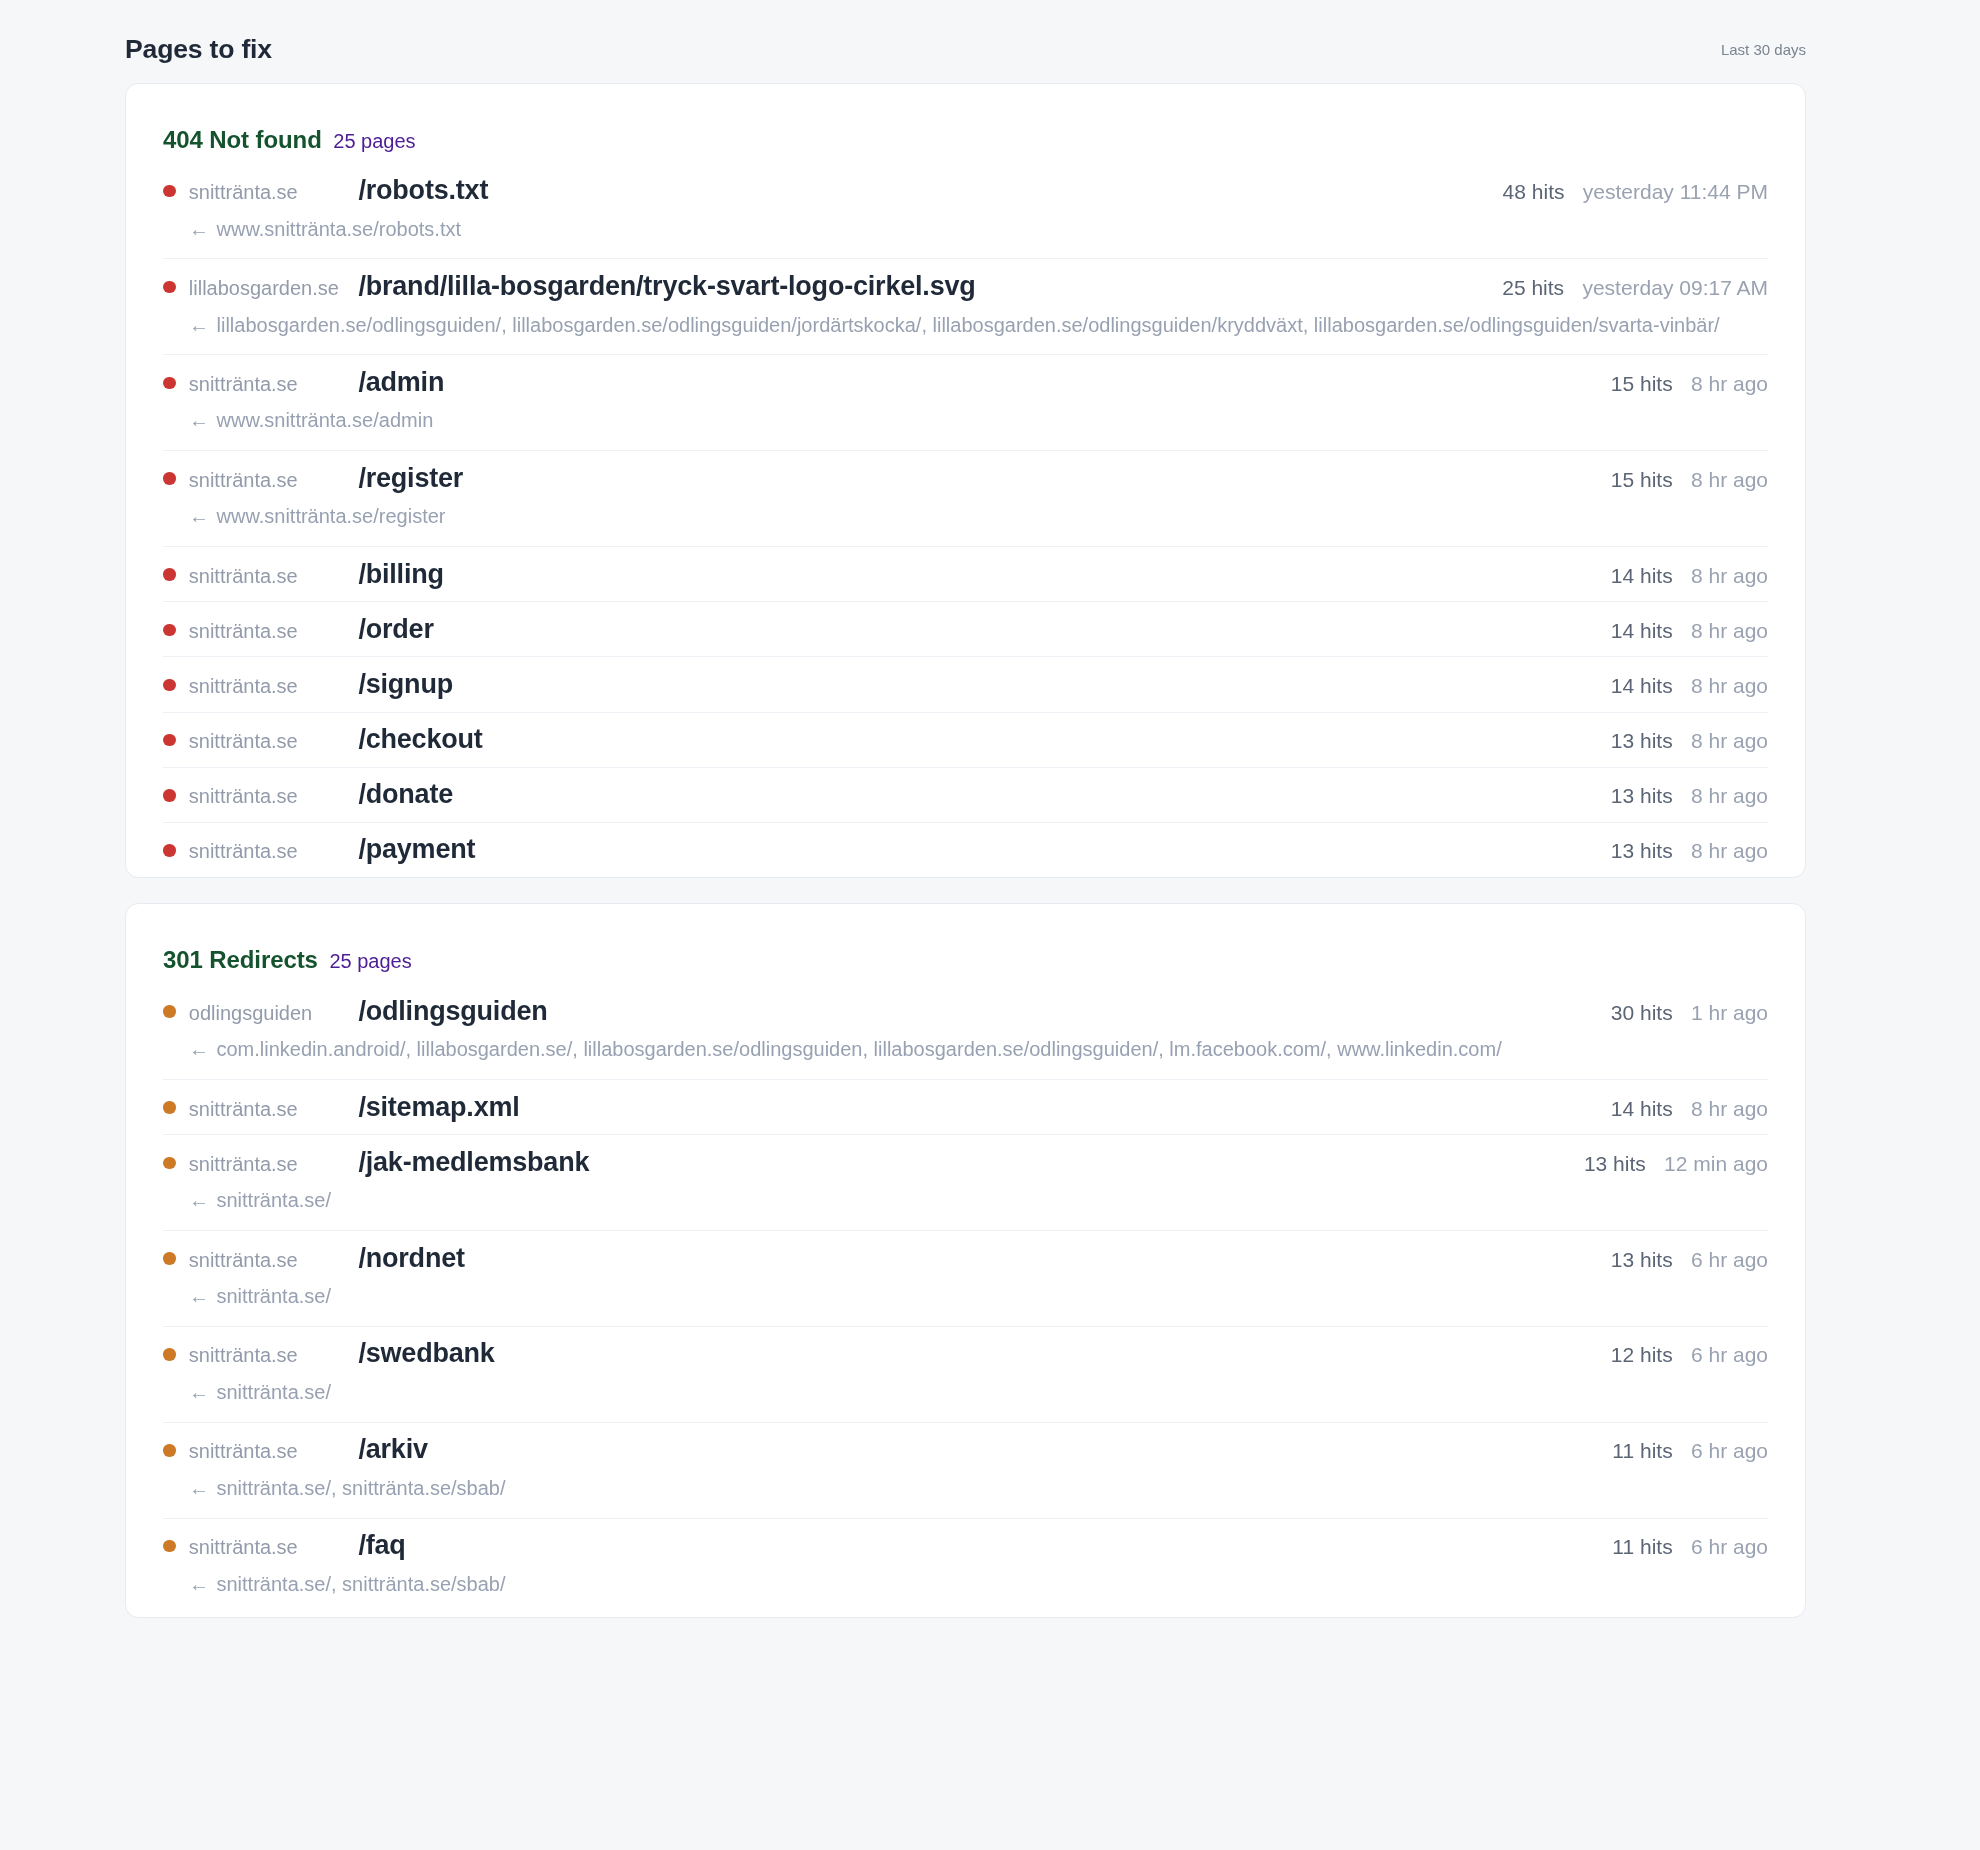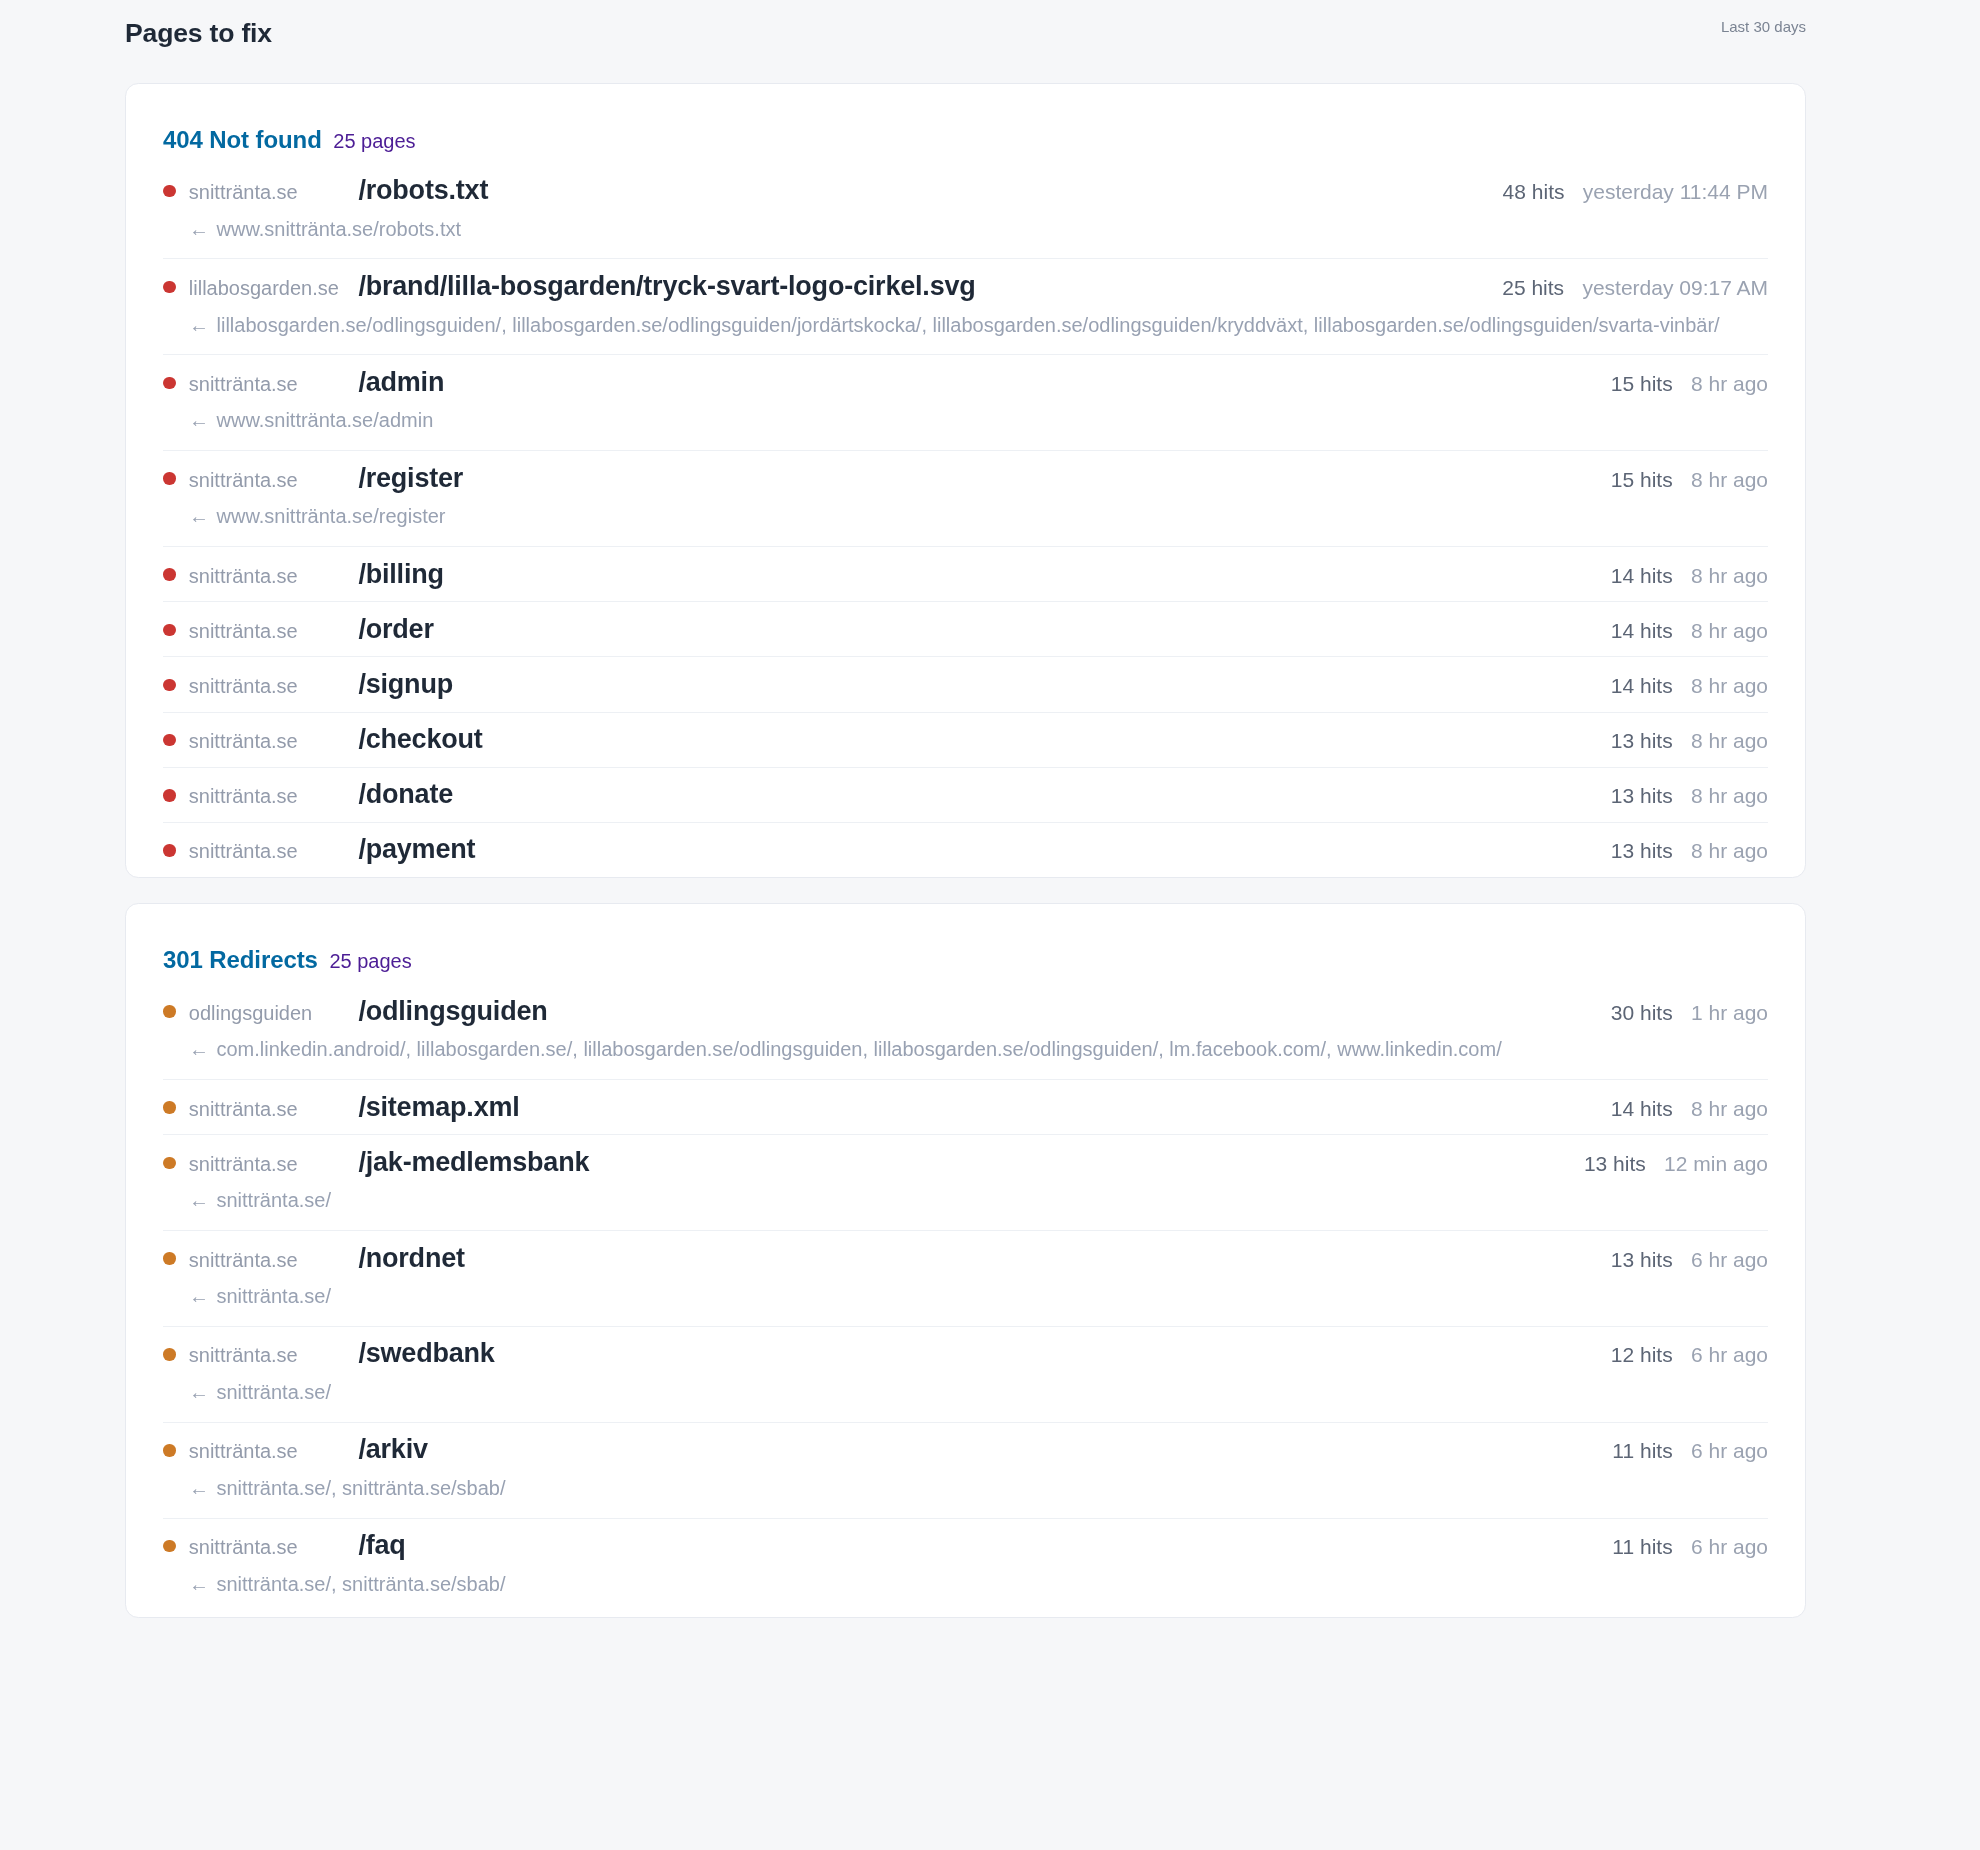--- a/index.html
+++ b/index.html
@@ -16,20 +16,21 @@
     width: 1980px;
     min-height: 1851px;
     background: #f6f7f9;
     padding: 0;
     overflow: hidden;
   }
 
   
   .page-header {
     display: flex;
+    align-items: center;
     justify-content: space-between;
     padding: 18.3px 174px 0 125px;
     height: 80px;
   }
   .page-title {
     font-size: 26.6px;
     font-weight: 700;
     color: #1f2937;
     letter-spacing: -0.2px;
   }
@@ -51,21 +52,21 @@
 
   .card-head {
     display: flex;
     align-items: baseline;
     gap: 11.6px;
     padding: 42px 0 18.3px 0;
   }
   .card-title {
     font-size: 24px;
     font-weight: 700;
-    color: #0369a1;
+    color: #14532d;
     letter-spacing: -0.1px;
   }
   .card-count {
     font-size: 20px;
     color: #4c1d95;
     font-weight: 400;
   }
 
   
   .rows { display: block; }

